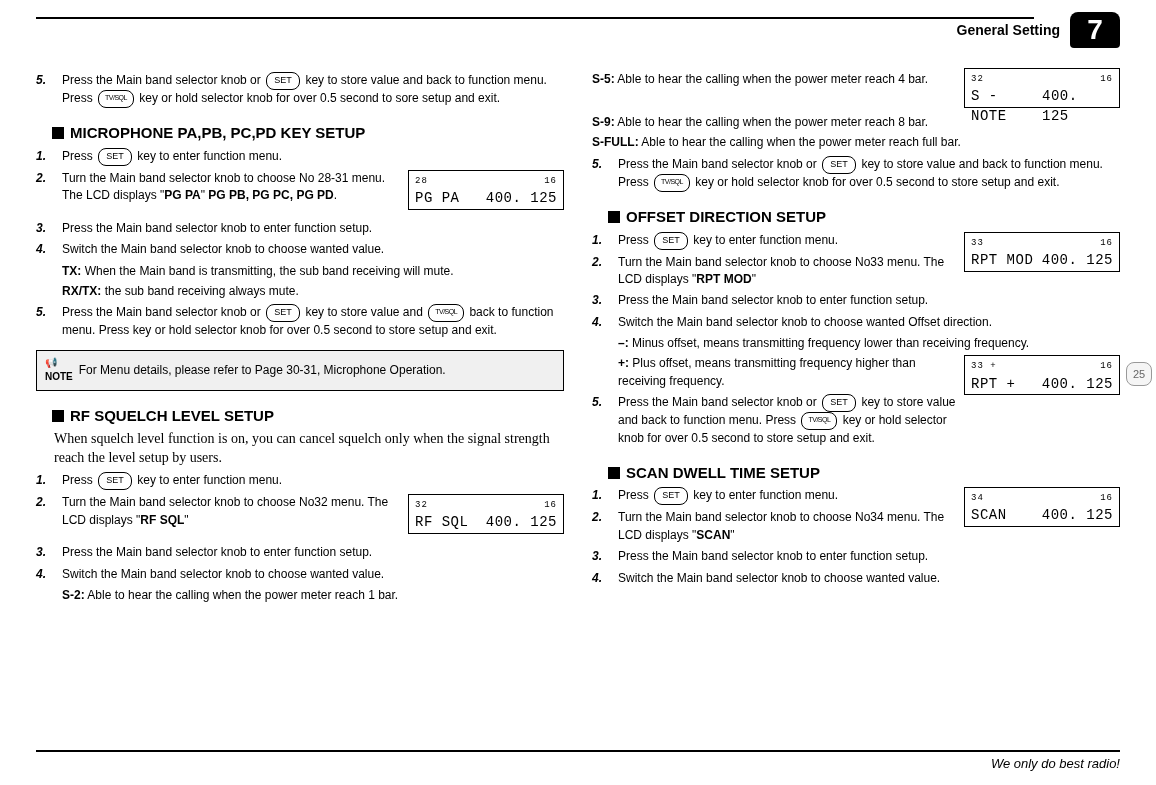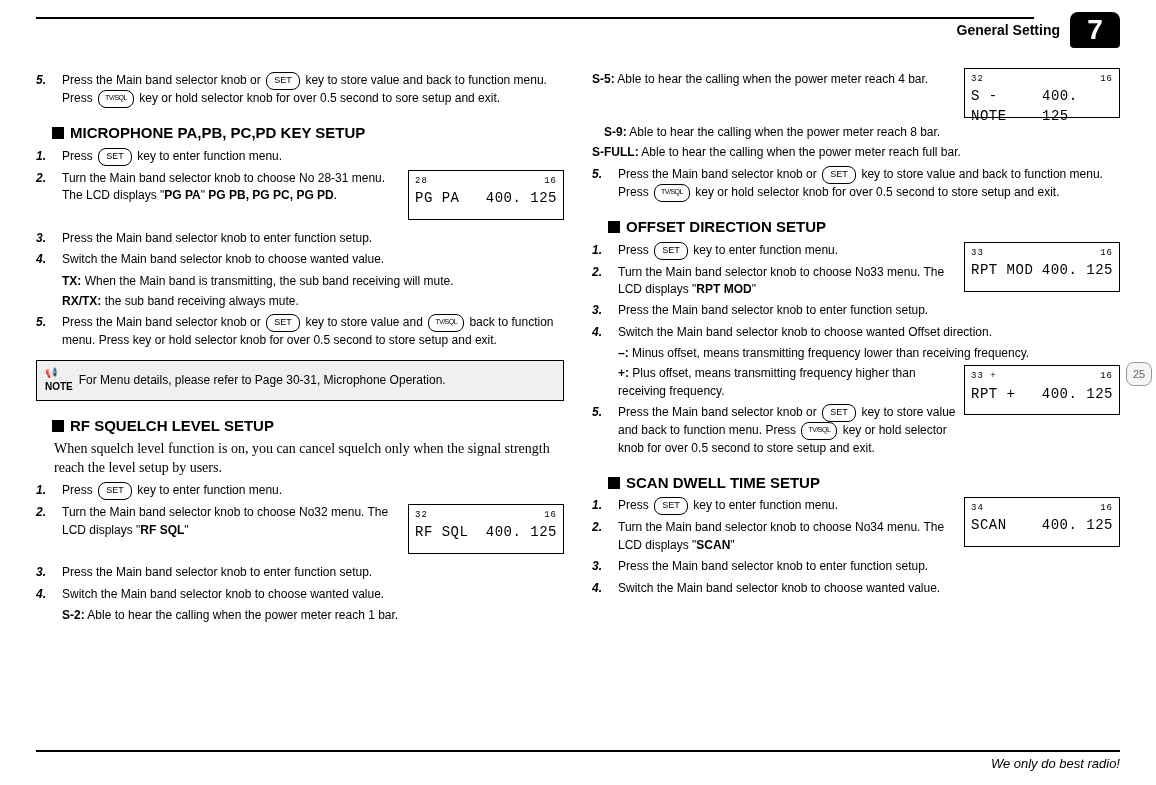--- a/index.html
+++ b/index.html
@@ -16,21 +16,21 @@
   .intro{font-family:'Times New Roman',serif;font-size:14px;margin:0 0 4px 18px;line-height:1.35}
   ol{list-style:none}
   li{display:flex;margin:4px 0}
   li .num{font-weight:bold;font-style:italic;width:26px;flex-shrink:0}
   li .txt{flex:1}
   .key{display:inline-block;border:1.5px solid #000;border-radius:8px;padding:0 6px;height:18px;line-height:14px;vertical-align:middle;font-size:9px;margin:0 2px;min-width:34px;text-align:center}
   .key.sm{font-size:7px;letter-spacing:-.5px}
   .sub{margin-left:26px;margin-top:3px;margin-bottom:3px}
   .note-box{border:1.5px solid #000;padding:5px 8px;display:flex;align-items:center;background:#f0f0f0;margin:10px 0 0 0}
   .note-icon{font-size:10px;margin-right:6px;font-weight:bold}
-  .lcd{float:right;border:1px solid #000;padding:4px 6px;margin:0 0 6px 8px;width:156px;height:50px;font-family:'Courier New',monospace;background:#fff;position:relative}
+  .lcd{float:right;border:1px solid #000;padding:4px 6px;margin:0 0 6px 8px;width:156px;height:40px;font-family:'Courier New',monospace;background:#fff;position:relative}
   .lcd .top{font-size:9px;display:flex;justify-content:space-between;letter-spacing:1px}
   .lcd .main{font-size:14px;letter-spacing:.5px;display:flex;justify-content:space-between;align-items:center}
   .footer{position:absolute;bottom:14px;left:36px;right:36px}
   .footer-line{height:2px;background:#000;margin-bottom:4px}
   .slogan{text-align:right;font-style:italic;font-family:Liberation Sans, sans-serif;font-size:13px}
   .page-tab{position:absolute;right:4px;top:362px;width:26px;height:24px;border:1px solid #999;border-radius:8px;display:flex;align-items:center;justify-content:center;font-size:11px;color:#666;background:#f5f5f5}
   b{font-weight:bold}
 </style>
 </head>
 <body>
@@ -147,21 +147,21 @@
       <div class="top">
           <span>32</span>
           <span>16</span>
         </div>
       <div class="main">
           <span>S - NOTE</span>
           <span>400. 125</span>
         </div>
     </div>
     <div class="sub" style="margin-left:0"><b>S-5:</b><span> Able to hear the calling when the power meter reach 4 bar.</span></div>
-    <div class="sub" style="margin-left:12px;clear:both"><b>S-9:</b><span> Able to hear the calling when the power meter reach 8 bar.</span></div>
+    <div class="sub" style="margin-left:0;clear:both"><b>S-9:</b><span> Able to hear the calling when the power meter reach 8 bar.</span></div>
     <div class="sub" style="margin-left:0"><b>S-FULL:</b><span> Able to hear the calling when the power meter reach full bar.</span></div>
     <ol>
       <li>
           <span class="num">5.</span>
           <span class="txt"><span>Press the Main band selector knob or </span><span class="key">SET</span><span> key to store value  and back to function menu. Press </span><span class="key sm">TV/SQL</span><span> key or hold selector knob for over 0.5 second to store setup and exit.</span></span>
         </li>
     </ol>
 
     <h3>
         <span class="sq"></span>

